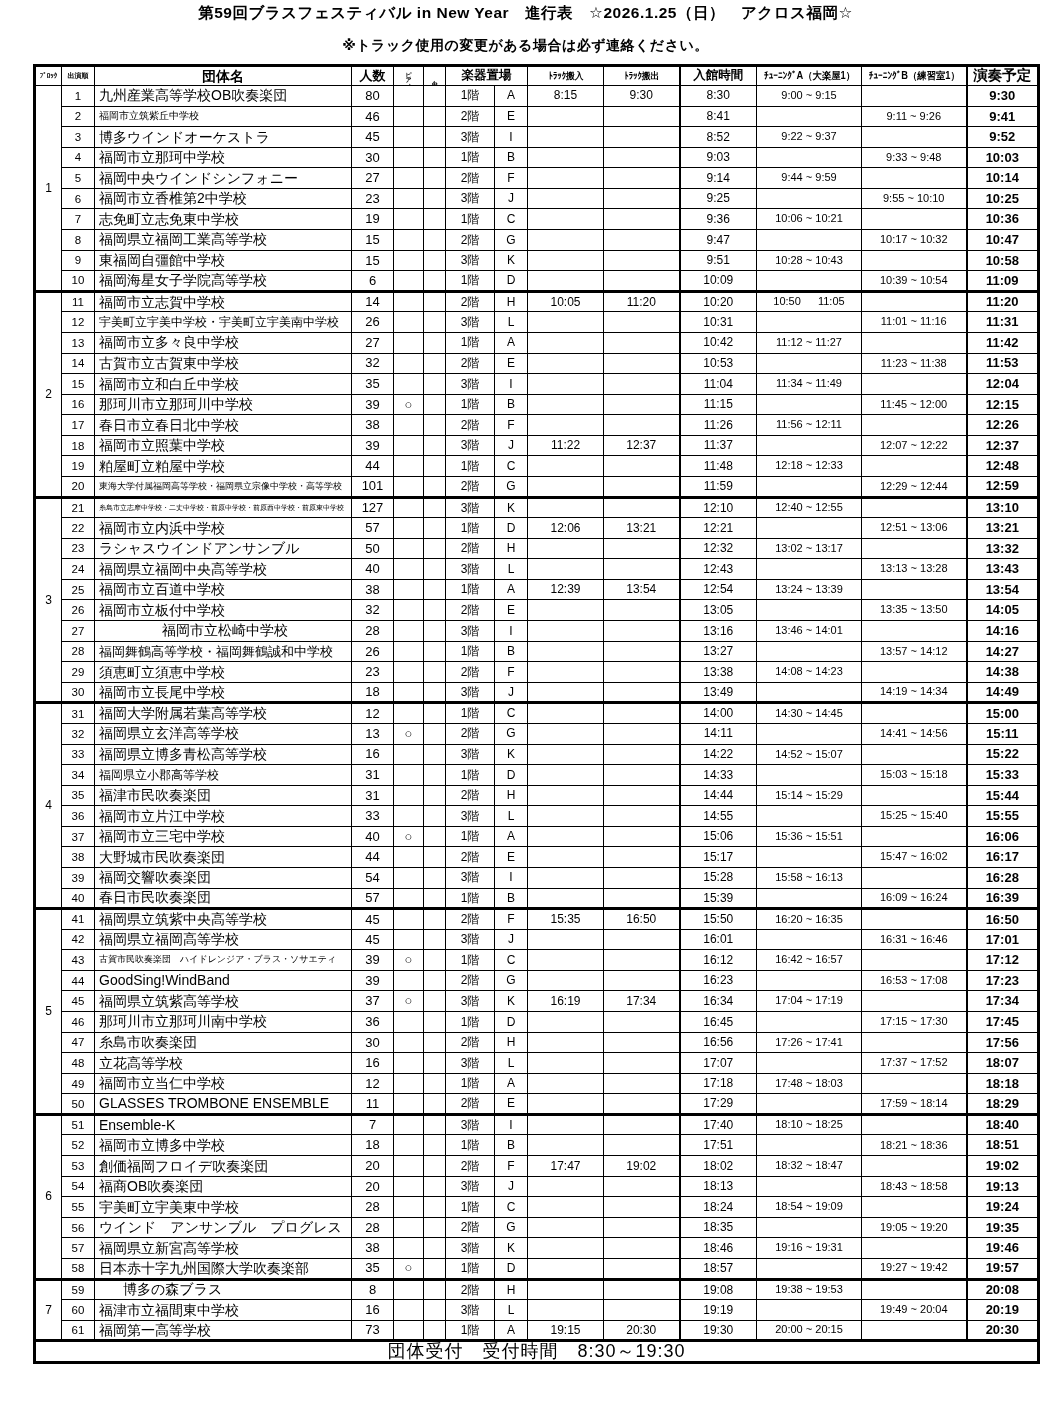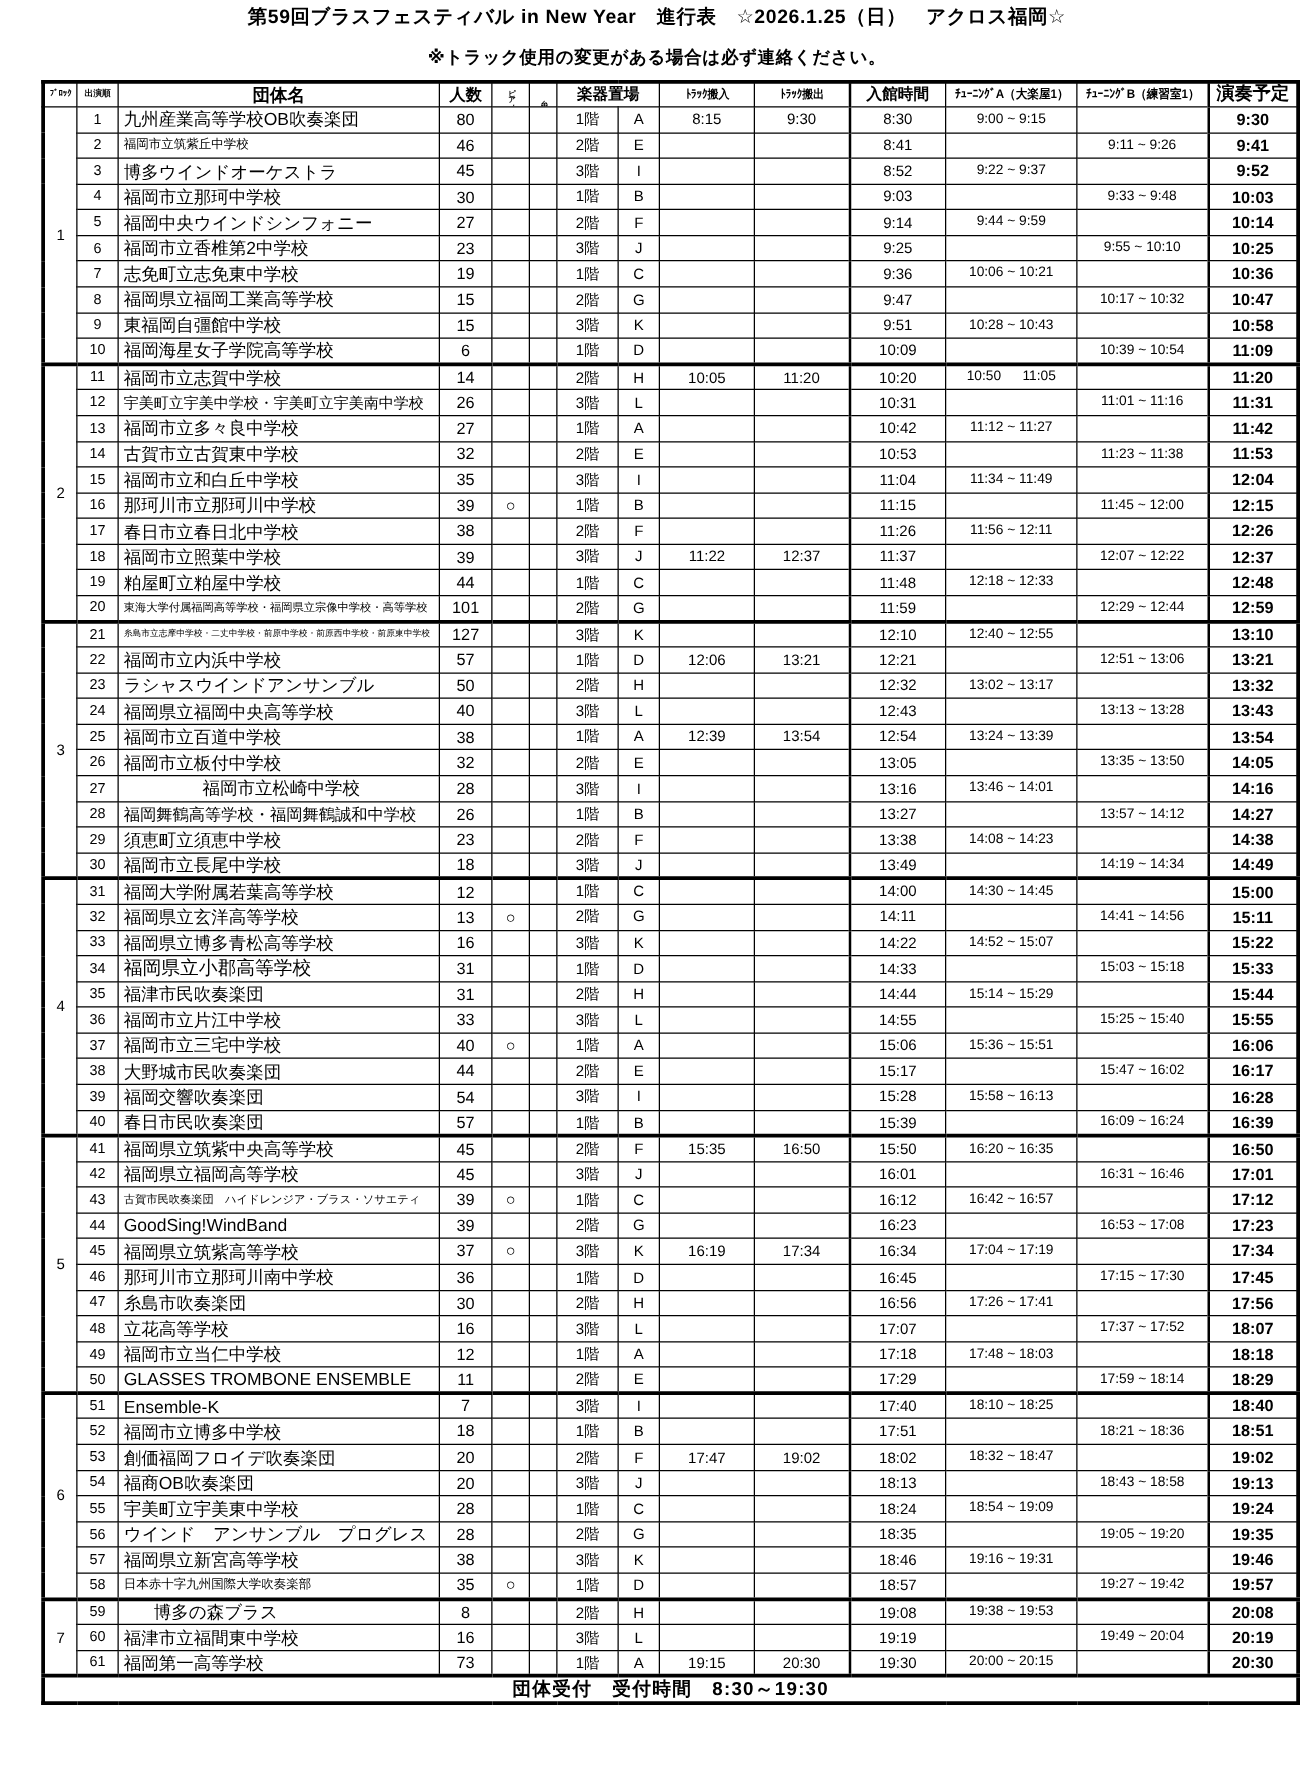--- a/index.html
+++ b/index.html
@@ -48,21 +48,21 @@
   .c-floor{font-size:12px;}
   .c-area{font-size:12px;}
   .c-time{font-size:12px;}
   .c-tune{font-size:11px;}
   .c-perf{font-size:13px;font-weight:bold;}
   
   .bl-dash{border-left-style:dashed;}
   .bl-thick{border-left-width:2px;}
   tr.blk-end td{border-bottom-width:3px;}
   tfoot td{
-    border-top:1px solid #be185d;font-weight:bold;font-size:15px;
+    border-top:1px solid #be185d;font-weight:normal;font-size:18px;
     letter-spacing:1px;
   }
 </style>
 </head>
 <body>
 
 <div class="title">第59回ブラスフェスティバル in New Year　進行表　☆2026.1.25（日）　アクロス福岡☆</div>
 <div class="subtitle">※トラック使用の変更がある場合は必ず連絡ください。</div>
 
 <table class="sched">
@@ -594,21 +594,21 @@
         <td class="c-area bl-dash">K</td>
         <td class="c-time"></td>
         <td class="c-time bl-dash"></td>
         <td class="c-time bl-thick">14:22</td>
         <td class="c-tune">14:52 ~ 15:07</td>
         <td class="c-tune"></td>
         <td class="c-perf bl-thick">15:22</td>
       </tr>
       <tr>
         <td class="c-order">34</td>
-        <td class="c-name" style="font-size: 15px;">福岡県立小郡高等学校</td>
+        <td class="c-name" style="font-size: 12px;">福岡県立小郡高等学校</td>
         <td class="c-count">31</td>
         <td class="c-mark"></td>
         <td class="c-mark bl-dash"></td>
         <td class="c-floor">1階</td>
         <td class="c-area bl-dash">D</td>
         <td class="c-time"></td>
         <td class="c-time bl-dash"></td>
         <td class="c-time bl-thick">14:33</td>
         <td class="c-tune"></td>
         <td class="c-tune">15:03 ~ 15:18</td>
@@ -956,21 +956,21 @@
         <td class="c-area bl-dash">K</td>
         <td class="c-time"></td>
         <td class="c-time bl-dash"></td>
         <td class="c-time bl-thick">18:46</td>
         <td class="c-tune">19:16 ~ 19:31</td>
         <td class="c-tune"></td>
         <td class="c-perf bl-thick">19:46</td>
       </tr>
       <tr class="blk-end">
         <td class="c-order">58</td>
-        <td class="c-name" style="font-size: 10px;">日本赤十字九州国際大学吹奏楽部</td>
+        <td class="c-name" style="font-size: 14px;">日本赤十字九州国際大学吹奏楽部</td>
         <td class="c-count">35</td>
         <td class="c-mark">○</td>
         <td class="c-mark bl-dash"></td>
         <td class="c-floor">1階</td>
         <td class="c-area bl-dash">D</td>
         <td class="c-time"></td>
         <td class="c-time bl-dash"></td>
         <td class="c-time bl-thick">18:57</td>
         <td class="c-tune"></td>
         <td class="c-tune">19:27 ~ 19:42</td>

